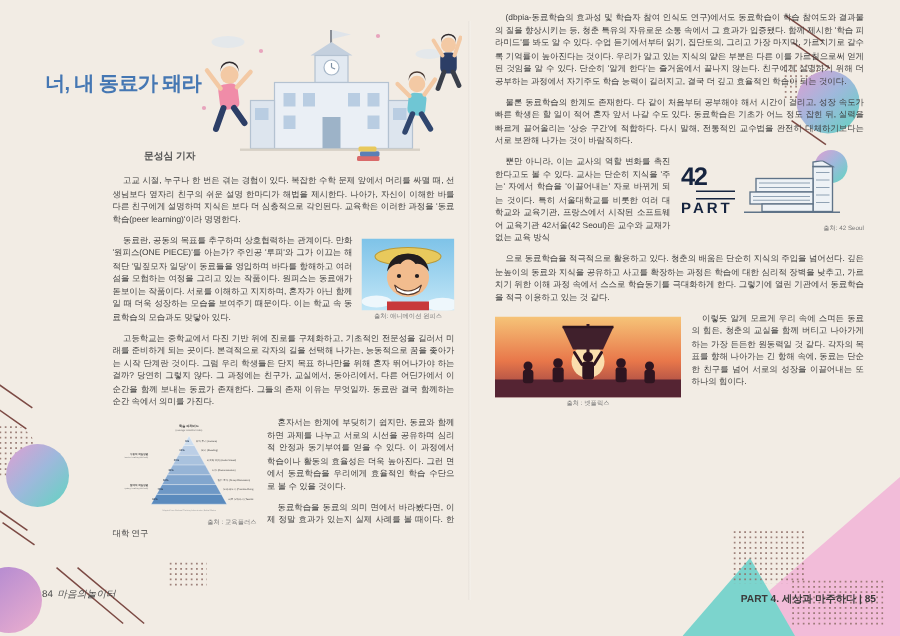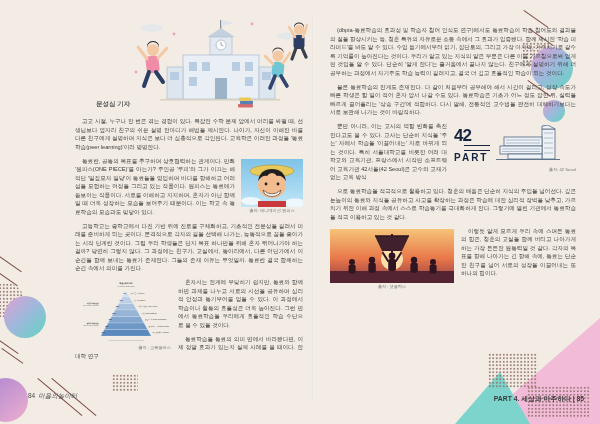--- a/index.html
+++ b/index.html
@@ -22,21 +22,21 @@
   .gutter{position:absolute;left:312px;top:14px;width:2px;height:386px;background:linear-gradient(to right,rgba(0,0,0,.035),rgba(255,255,255,.25));}
   
   .title-block{position:absolute;left:30px;top:46px;line-height:1.55;letter-spacing:-.5px;}
   .title-l1{font-size:13.5px;font-weight:bold;color:#4577b3;}
   .title-l2{font-size:13px;font-weight:bold;color:#203050;}
   .byline{position:absolute;left:96px;top:100px;font-size:6.5px;font-weight:bold;color:#555;}
   .hero{position:absolute;left:126px;top:12px;}
   .body-col{position:absolute;font-size:5.6px;line-height:1.52;text-align:justify;color:#3c3c3c;}
   .body-col p{margin:0 0 5.5px 0;text-indent:7px;}
   .left-col{left:75px;top:117px;width:228px;height:274px;overflow:hidden;}
-  .right-col{left:330px;top:26px;width:246px;height:356px;overflow:hidden;}
+  .right-col{left:330px;top:8px;width:246px;height:356px;overflow:hidden;}
   .fig-caption{font-size:4.2px;color:#777;margin-top:1.5px;}
   .fig-caption.center{text-align:center;}
   .fig-caption.right{text-align:right;}
   .luffy-fig{float:right;width:62px;margin:2px 0 2px 6px;}
   .pyramid-fig{float:left;width:88px;margin:2px 7px 0 8px;}
   .guide-fig{float:right;width:122px;margin:3px 0 2px 7px;}
   .guide-inner{display:flex;align-items:center;justify-content:flex-start;gap:6px;}
   .logo42 .num{font-size:17px;font-weight:bold;color:#16243f;letter-spacing:-1px;line-height:1;}
   .logo42 .sublines{width:26px;height:4px;border-top:1px solid #16243f;border-bottom:1px solid #16243f;margin:1.5px 0 2px 10px;}
   .logo42 .word{font-size:10px;font-weight:bold;letter-spacing:2px;color:#16243f;line-height:1;}
@@ -69,20 +69,21 @@
 <div class="dline steep" style="left:38px;top:378px;width:58px;"></div>
 <div class="dline steep" style="left:52px;top:378px;width:58px;"></div>
 <div class="dots" style="left:112px;top:374px;width:26px;height:18px;"></div>
 
 <div class="tri pink" style="left:478px;top:318px;width:122px;height:106px;"></div>
 <div class="tri teal" style="left:455px;top:372px;width:75px;height:52px;"></div>
 <div class="dots" style="left:488px;top:353px;width:50px;height:36px;"></div>
 <div class="dots" style="left:527px;top:386px;width:62px;height:32px;"></div>
 
 <div class="title-block">
+  <div class="title-l1">너, 내 동료가 돼라</div>
 </div>
 <div class="byline">문성심 기자</div>
 
 <div class="hero">
   <svg width="182" height="104" viewBox="0 0 182 104">
 
     <g>
         <ellipse cx="26" cy="16" rx="11" ry="4" fill="#e4e8eb"></ellipse>
         <ellipse cx="160" cy="24" rx="9" ry="3.4" fill="#e4e8eb"></ellipse>
       </g>

